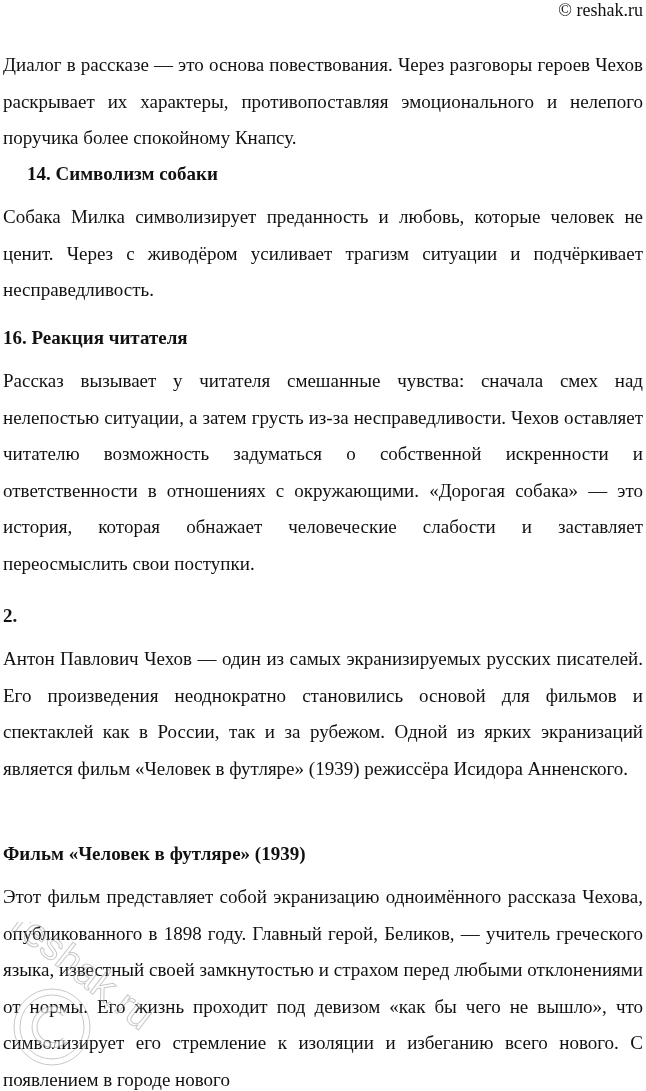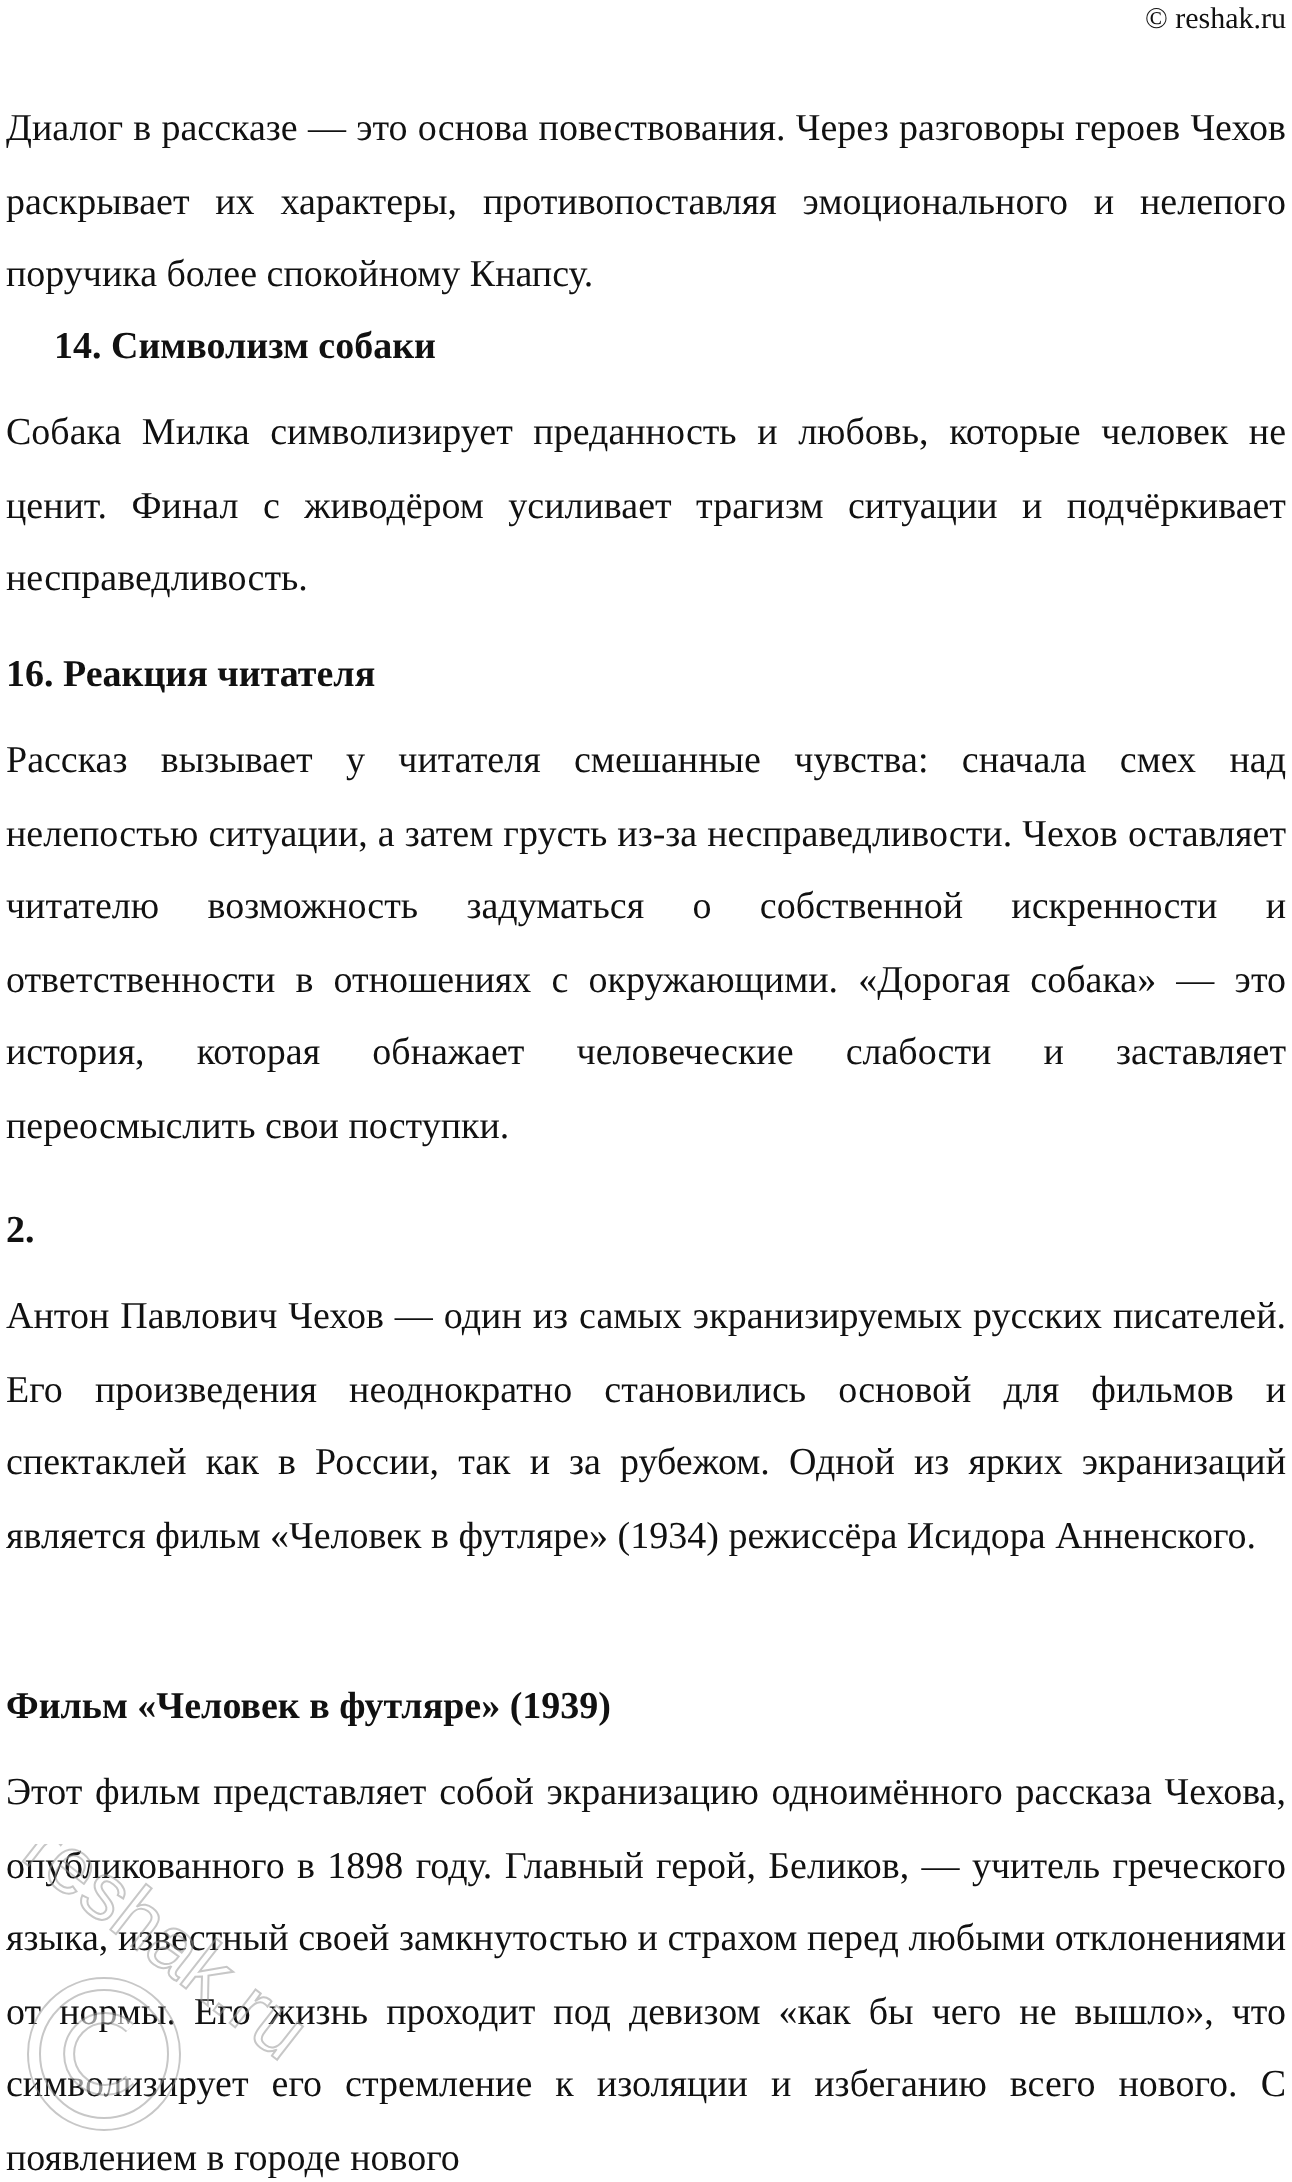--- a/index.html
+++ b/index.html
@@ -8,21 +8,21 @@
       font-family: "Liberation Serif", "DejaVu Serif", serif;
       color: #111111;
     }
     .page { position: absolute; left: 3px; top: 0; width: 640px; }
     .header-row { position: relative; height: 30px; }
     .heading {
       font-weight: bold; font-size: 19px; line-height: 22px; margin: 0;
     }
     .header-row .heading { position: absolute; left: 0; top: -1px; }
     .copyright {
-      position: absolute; right: 0; top: -1px; font-size: 15px; line-height: 22px;
+      position: absolute; right: 0; top: -1px; font-size: 18px; line-height: 22px;
     }
     .para {
       font-size: 19px; line-height: 36.5px; margin: 0; text-align: justify;
     }
     .block { position: absolute; left: 0; width: 640px; }
     .watermark {
       position: absolute; left: 2px; top: 922px; width: 170px; height: 170px;
       pointer-events: none; opacity: 0.55;
     }
   </style>
@@ -36,35 +36,35 @@
   </div>
 
   <div class="block" style="top:36px;margin-top:11px;">
     <p class="para">Диалог в рассказе — это основа повествования. Через разговоры героев Чехов раскрывает их характеры, противопоставляя эмоционального и нелепого поручика более спокойному Кнапсу.</p>
   </div>
 
   <div class="block" style="top:163px;margin-left:24px;">
     <h2 class="heading">14. Символизм собаки</h2>
   </div>
   <div class="block" style="top:199px;">
-    <p class="para">Собака Милка символизирует преданность и любовь, которые человек не ценит. Финал с живодёром усиливает трагизм ситуации и подчёркивает несправедливость.</p>
+    <p class="para">Собака Милка символизирует преданность и любовь, которые человек не ценит. Через с живодёром усиливает трагизм ситуации и подчёркивает несправедливость.</p>
   </div>
 
   <div class="block" style="top:327px;">
     <h2 class="heading">16. Реакция читателя</h2>
   </div>
   <div class="block" style="top:363px;">
     <p class="para">Рассказ вызывает у читателя смешанные чувства: сначала смех над нелепостью ситуации, а затем грусть из-за несправедливости. Чехов оставляет читателю возможность задуматься о собственной искренности и ответственности в отношениях с окружающими. «Дорогая собака» — это история, которая обнажает человеческие слабости и заставляет переосмыслить свои поступки.</p>
   </div>
 
   <div class="block" style="top:605px;">
     <h2 class="heading">2.</h2>
   </div>
   <div class="block" style="top:641px;">
-    <p class="para">Антон Павлович Чехов — один из самых экранизируемых русских писателей. Его произведения неоднократно становились основой для фильмов и спектаклей как в России, так и за рубежом. Одной из ярких экранизаций является фильм «Человек в футляре» (1934) режиссёра Исидора Анненского.</p>
+    <p class="para">Антон Павлович Чехов — один из самых экранизируемых русских писателей. Его произведения неоднократно становились основой для фильмов и спектаклей как в России, так и за рубежом. Одной из ярких экранизаций является фильм «Человек в футляре» (1939) режиссёра Исидора Анненского.</p>
   </div>
 
   <div class="block" style="top:843px;">
     <h2 class="heading">Фильм «Человек в футляре» (1939)</h2>
   </div>
   <div class="block" style="top:879px;">
     <p class="para">Этот фильм представляет собой экранизацию одноимённого рассказа Чехова, опубликованного в 1898 году. Главный герой, Беликов, — учитель греческого языка, известный своей замкнутостью и страхом перед любыми отклонениями от нормы. Его жизнь проходит под девизом «как бы чего не вышло», что символизирует его стремление к изоляции и избеганию всего нового. С появлением в городе нового</p>
   </div>
 </div>
 

